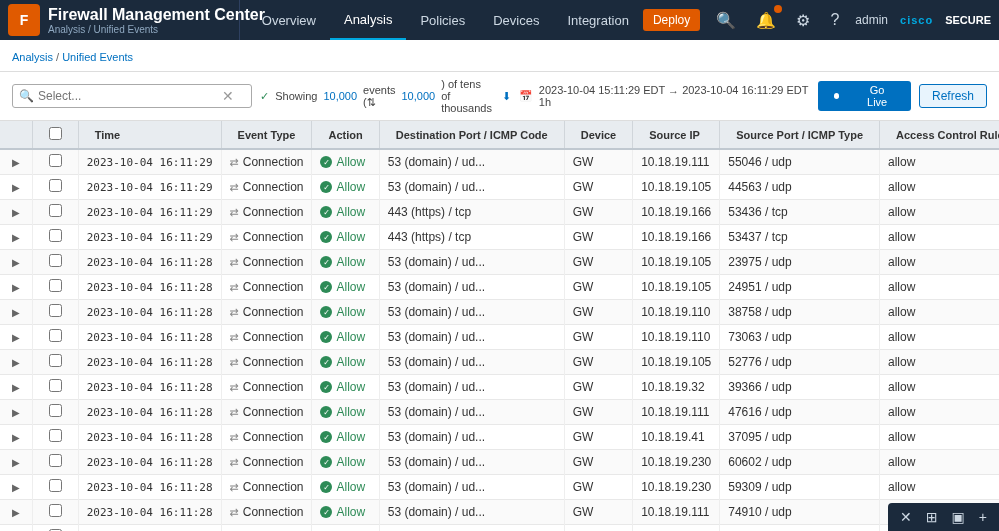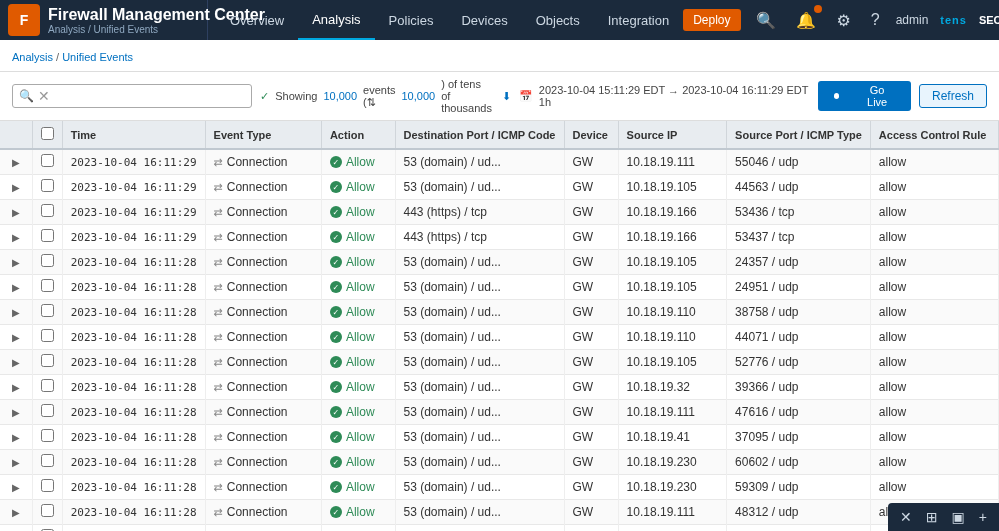--- a/index.html
+++ b/index.html
@@ -38,21 +38,21 @@
     .time-range { display: flex; align-items: center; gap: 6px; font-size: 11px; color: #444; margin-left: auto; }
     .time-range .cal-icon { color: #555; }
     .go-live-btn { background: #0070c0; color: #fff; border: none; border-radius: 3px; padding: 3px 16px; font-size: 11px; cursor: pointer; display: flex; align-items: center; gap: 20px; }
     .go-live-btn .dot { width: 6px; height: 6px; background: #fff; border-radius: 50%; }
     .refresh-btn { background: #e8f4fd; border: 1px solid #0070c0; color: #0070c0; border-radius: 3px; padding: 4px 12px; font-size: 12px; cursor: pointer; }
 
     
     .table-container { background: #fff; overflow-y: auto; height: calc(100vh - 120px); }
     table { width: 100%; border-collapse: collapse; font-size: 12px; }
     thead tr { background: #e8ecf0; border-bottom: 2px solid #c0c8d0; }
-    thead th { padding: 6px 8px; text-align: left; font-weight: 600; color: #333; font-size: 11px; white-space: nowrap; border-right: 1px solid #d0d5da; user-select: none; }
+    thead th { padding: 6px 16px; text-align: left; font-weight: 600; color: #333; font-size: 11px; white-space: nowrap; border-right: 1px solid #d0d5da; user-select: none; }
     thead th:first-child { width: 24px; padding: 6px 4px; }
     tbody tr { border-bottom: 1px solid #e8e8e8; }
     tbody tr:nth-child(odd) { background: #fafafa; }
     tbody td { padding: 4px 8px; color: #333; white-space: nowrap; border-right: 1px solid #eee; }
     .expand-arrow { color: #666; cursor: pointer; font-size: 10px; padding: 4px; }
     .expand-col { width: 20px; text-align: center; }
     .checkbox-col { width: 24px; text-align: center; }
     .action-allow { color: #2e8b57; display: flex; align-items: center; gap: 4px; }
     .action-allow .circle { width: 12px; height: 12px; background: #2e8b57; border-radius: 50%; display: flex; align-items: center; justify-content: center; color: white; font-size: 8px; flex-shrink: 0; }
     .event-type-cell { display: flex; align-items: center; gap: 4px; }
@@ -80,47 +80,47 @@
     <div class="logo-text">
       <span class="logo-title">Firewall Management Center</span>
       <span class="logo-subtitle">Analysis / Unified Events</span>
     </div>
   </div>
   <nav class="nav-links" id="nav-links">
       <a class="nav-link">Overview</a>
       <a class="nav-link active">Analysis</a>
       <a class="nav-link">Policies</a>
       <a class="nav-link">Devices</a>
-      <a class="nav-link">Objects</a>
       <a class="nav-link">Integration</a>
     </nav>
   <div class="nav-right">
     <button style="background:#e05a00;border:none;color:#fff;padding:4px 10px;border-radius:3px;font-size:12px;cursor:pointer;">Deploy</button>
     <button class="nav-icon-btn">🔍</button>
     <div class="nav-badge">
       <button class="nav-icon-btn">🔔</button>
       <span class="badge-dot"></span>
     </div>
     <button class="nav-icon-btn">⚙</button>
     <button class="nav-icon-btn">?</button>
     <button class="admin-btn">admin</button>
-    <span class="cisco-logo">tens</span>
+    <span class="cisco-logo">cisco</span>
     <span class="secure-text">SECURE</span>
   </div>
 </div>
 
 <div class="sub-nav">
   <span class="breadcrumb">
     <a>Analysis</a><span> / </span><a>Unified Events</a>
   </span>
 </div>
 
 <div class="toolbar">
   <div class="search-box">
     <span style="color:#999;font-size:12px;">🔍</span>
+    <input type="text" id="search-input" placeholder="Select..." style="">
     <span class="search-clear">✕</span>
   </div>
   <div class="status-bar">
     <span style="color:#2e8b57;">✓</span>
     <span>Showing</span>
     <span class="count">10,000</span>
     <span>events (⇅</span>
     <span class="count">10,000</span>
     <span>) of tens of thousands</span>
     <span style="color:#0070c0;cursor:pointer;margin-left:4px;">⬇</span>
@@ -273,21 +273,21 @@
       </td>
       <td class="col-action">
         <div class="action-allow">
           <div class="circle">✓</div>
           <span>Allow</span>
         </div>
       </td>
       <td class="col-dport">53 (domain) / ud...</td>
       <td class="col-device">GW</td>
       <td class="col-srcip">10.18.19.105</td>
-      <td class="col-sport">24357 / udp</td>
+      <td class="col-sport">23975 / udp</td>
       <td class="col-acr">allow</td>
     </tr>
         <tr>
       <td class="expand-col">
         <span class="expand-arrow">▶</span>
       </td>
       <td class="checkbox-col">
         <input type="checkbox" style="">
       </td>
       <td class="col-time" style="font-family:monospace;font-size:11px;">2023-10-04 16:11:28</td>
@@ -351,21 +351,21 @@
       </td>
       <td class="col-action">
         <div class="action-allow">
           <div class="circle">✓</div>
           <span>Allow</span>
         </div>
       </td>
       <td class="col-dport">53 (domain) / ud...</td>
       <td class="col-device">GW</td>
       <td class="col-srcip">10.18.19.110</td>
-      <td class="col-sport">44071 / udp</td>
+      <td class="col-sport">73063 / udp</td>
       <td class="col-acr">allow</td>
     </tr>
         <tr>
       <td class="expand-col">
         <span class="expand-arrow">▶</span>
       </td>
       <td class="checkbox-col">
         <input type="checkbox" style="">
       </td>
       <td class="col-time" style="font-family:monospace;font-size:11px;">2023-10-04 16:11:28</td>
@@ -533,21 +533,21 @@
       </td>
       <td class="col-action">
         <div class="action-allow">
           <div class="circle">✓</div>
           <span>Allow</span>
         </div>
       </td>
       <td class="col-dport">53 (domain) / ud...</td>
       <td class="col-device">GW</td>
       <td class="col-srcip">10.18.19.111</td>
-      <td class="col-sport">48312 / udp</td>
+      <td class="col-sport">74910 / udp</td>
       <td class="col-acr">allow</td>
     </tr>
         <tr>
       <td class="expand-col">
         <span class="expand-arrow">▶</span>
       </td>
       <td class="checkbox-col">
         <input type="checkbox" style="">
       </td>
       <td class="col-time" style="font-family:monospace;font-size:11px;">2023-10-04 16:11:28</td>

